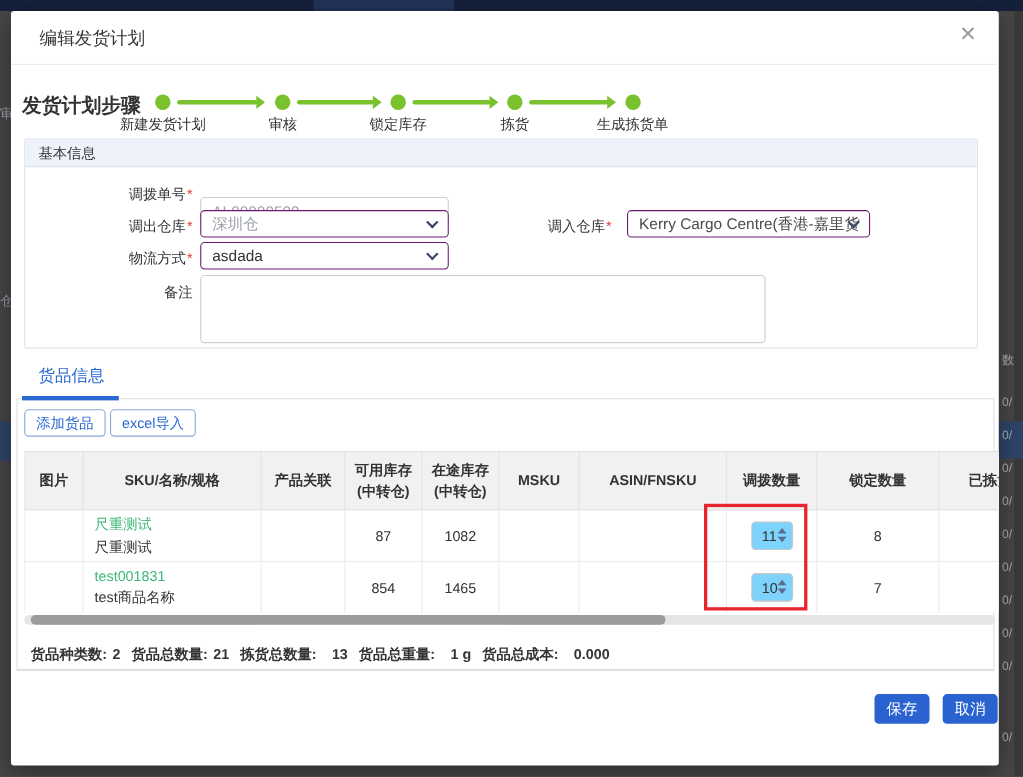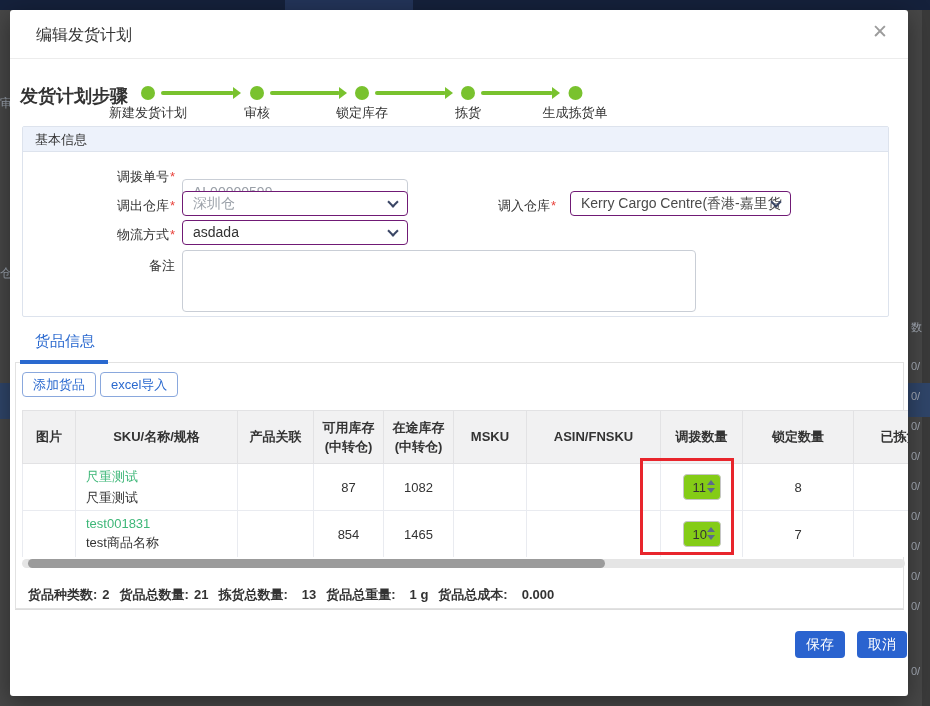--- a/index.html
+++ b/index.html
@@ -65,21 +65,21 @@
 
   .table-wrap { position:absolute; left:12px; top:400px; width:886px; height:147px; overflow:hidden; }
   table { border-collapse:collapse; width:950px; table-layout:fixed; background:#fff; }
   th { background:#f1f1f2; border:1px solid #e2e2e4; font-size:13px; color:#333; font-weight:bold;
        height:53px; text-align:center; vertical-align:middle; line-height:1.5; }
   td { border:1px solid #e9ebf0; height:47px; font-size:13px; color:#333; text-align:center; vertical-align:middle; }
   td.sku-cell { text-align:left; padding-left:10px; }
   .sku-link { color:#3eb778; display:block; margin-bottom:3px; cursor:pointer; }
   .sku-name { color:#333; }
   .num-box { position:relative; display:inline-block; width:38px; height:26px; border:1px solid #c6c6c6;
-             border-radius:4px; background:#84cc16; vertical-align:middle; }
+             border-radius:4px; background:#7dd3fc; vertical-align:middle; }
   .num-box input { border:none; outline:none; width:34px; height:24px; padding-left:8px; font-size:13px; color:#333; background:transparent; }
   .spin { position:absolute; right:5px; top:5px; display:flex; flex-direction:column; gap:3px; cursor:pointer; }
   .spin-up { width:0; height:0; border-left:4px solid transparent; border-right:4px solid transparent; border-bottom:5px solid #5b6b8c; }
   .spin-down { width:0; height:0; border-left:4px solid transparent; border-right:4px solid transparent; border-top:5px solid #5b6b8c; }
 
   .red-box { position:absolute; left:630px; top:448px; width:94px; height:97px; border:3px solid #e8252c; z-index:5; }
 
   .hscroll { position:absolute; left:12px; top:549px; width:883px; height:9px; background:#e5e5e5; border-radius:5px; }
   .hthumb { position:absolute; left:6px; top:0; width:577px; height:9px; background:#9b9b9b; border-radius:5px; cursor:pointer; }
 

